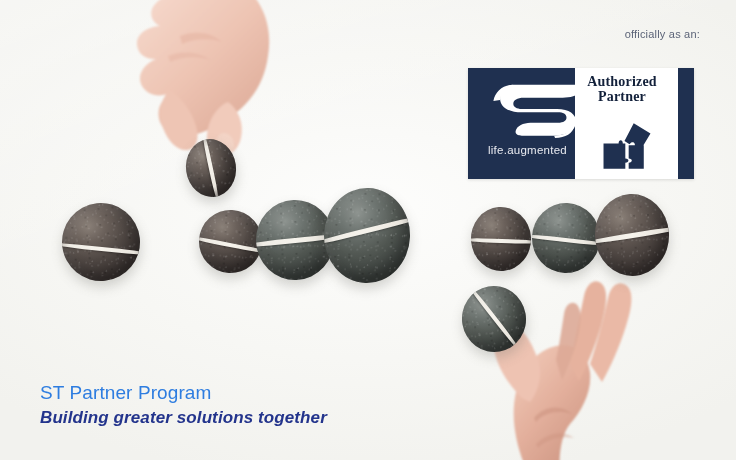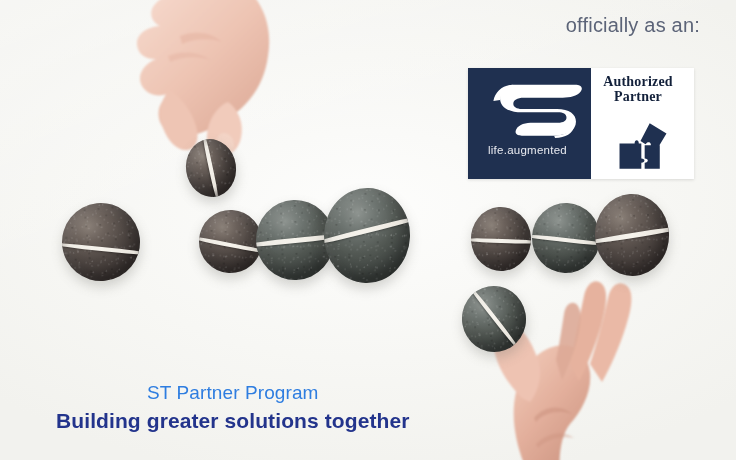--- a/index.html
+++ b/index.html
@@ -69,43 +69,43 @@
   #brand{
     position:absolute;left:455px;top:8px;width:245px;
     text-align:right;
   }
   #comarch{
     font-size:25px;font-weight:bold;letter-spacing:1.6px;
     color:#2b3a9c;line-height:1;
     font-family:"Liberation Sans", sans-serif;
   }
   #officially{
-    margin-top:7px;
-    font-size:20px;color:#5c6478;letter-spacing:.2px;line-height:1;
+    margin-top:21px;
+    font-size:11px;color:#5c6478;letter-spacing:.2px;line-height:1;
   }
 
   
   #st-badge{
     position:absolute;left:468px;top:68px;width:226px;height:111px;
     background:#1f3050;
     box-shadow:0 1px 3px rgba(0,0,0,.12);
   }
   #st-left{
     position:absolute;left:0;top:0;width:143px;height:111px;
   }
   #st-mark{
     position:absolute;left:22px;top:14px;width:96px;height:56px;
   }
   #st-tagline{
     position:absolute;left:20px;top:76px;
     color:#e8eaf0;font-size:11.5px;letter-spacing:.25px;
     font-family:"Liberation Sans", sans-serif;
   }
   #ap-panel{
-    position:absolute;right:0;top:0;width:103px;height:111px;
+    position:absolute;right:16px;top:0;width:103px;height:111px;
     background:#ffffff;
   }
   #ap-head{
     position:absolute;left:0;top:0;width:94px;height:44px;
     display:flex;flex-direction:column;align-items:center;justify-content:center;
     background:#ffffff;
   }
   #ap-line1{
     font-family:"Liberation Serif", serif;
     font-weight:bold;font-size:14px;color:#12203a;line-height:1.05;letter-spacing:.2px;
@@ -114,27 +114,27 @@
     font-family:"Liberation Serif", serif;
     font-weight:bold;font-size:14px;color:#12203a;line-height:1.15;letter-spacing:.2px;
   }
   #ap-puzzle{
     position:absolute;left:50%;top:52px;transform:translateX(-50%);
     width:54px;height:52px;
   }
 
   
   #headline{
-    position:absolute;left:56px;top:380px;text-align:center;
+    position:absolute;left:40px;top:380px;
   }
   #hl-top{
     font-size:19px;color:#2e7de0;line-height:1.35;letter-spacing:.1px;
   }
   #hl-bottom{
-    font-size:21px;font-weight:bold;color:#23348c;line-height:1.4;letter-spacing:.1px;
+    font-size:17px;font-weight:bold;color:#23348c;line-height:1.4;letter-spacing:.1px;font-style:italic;
   }
 </style>
 </head>
 <body>
 
 <div id="stage">
 
   <div class="photo-tint"></div>
 
   <svg class="hand" style="left:108px;top:-6px;" width="180" height="210" viewBox="0 0 180 210">

